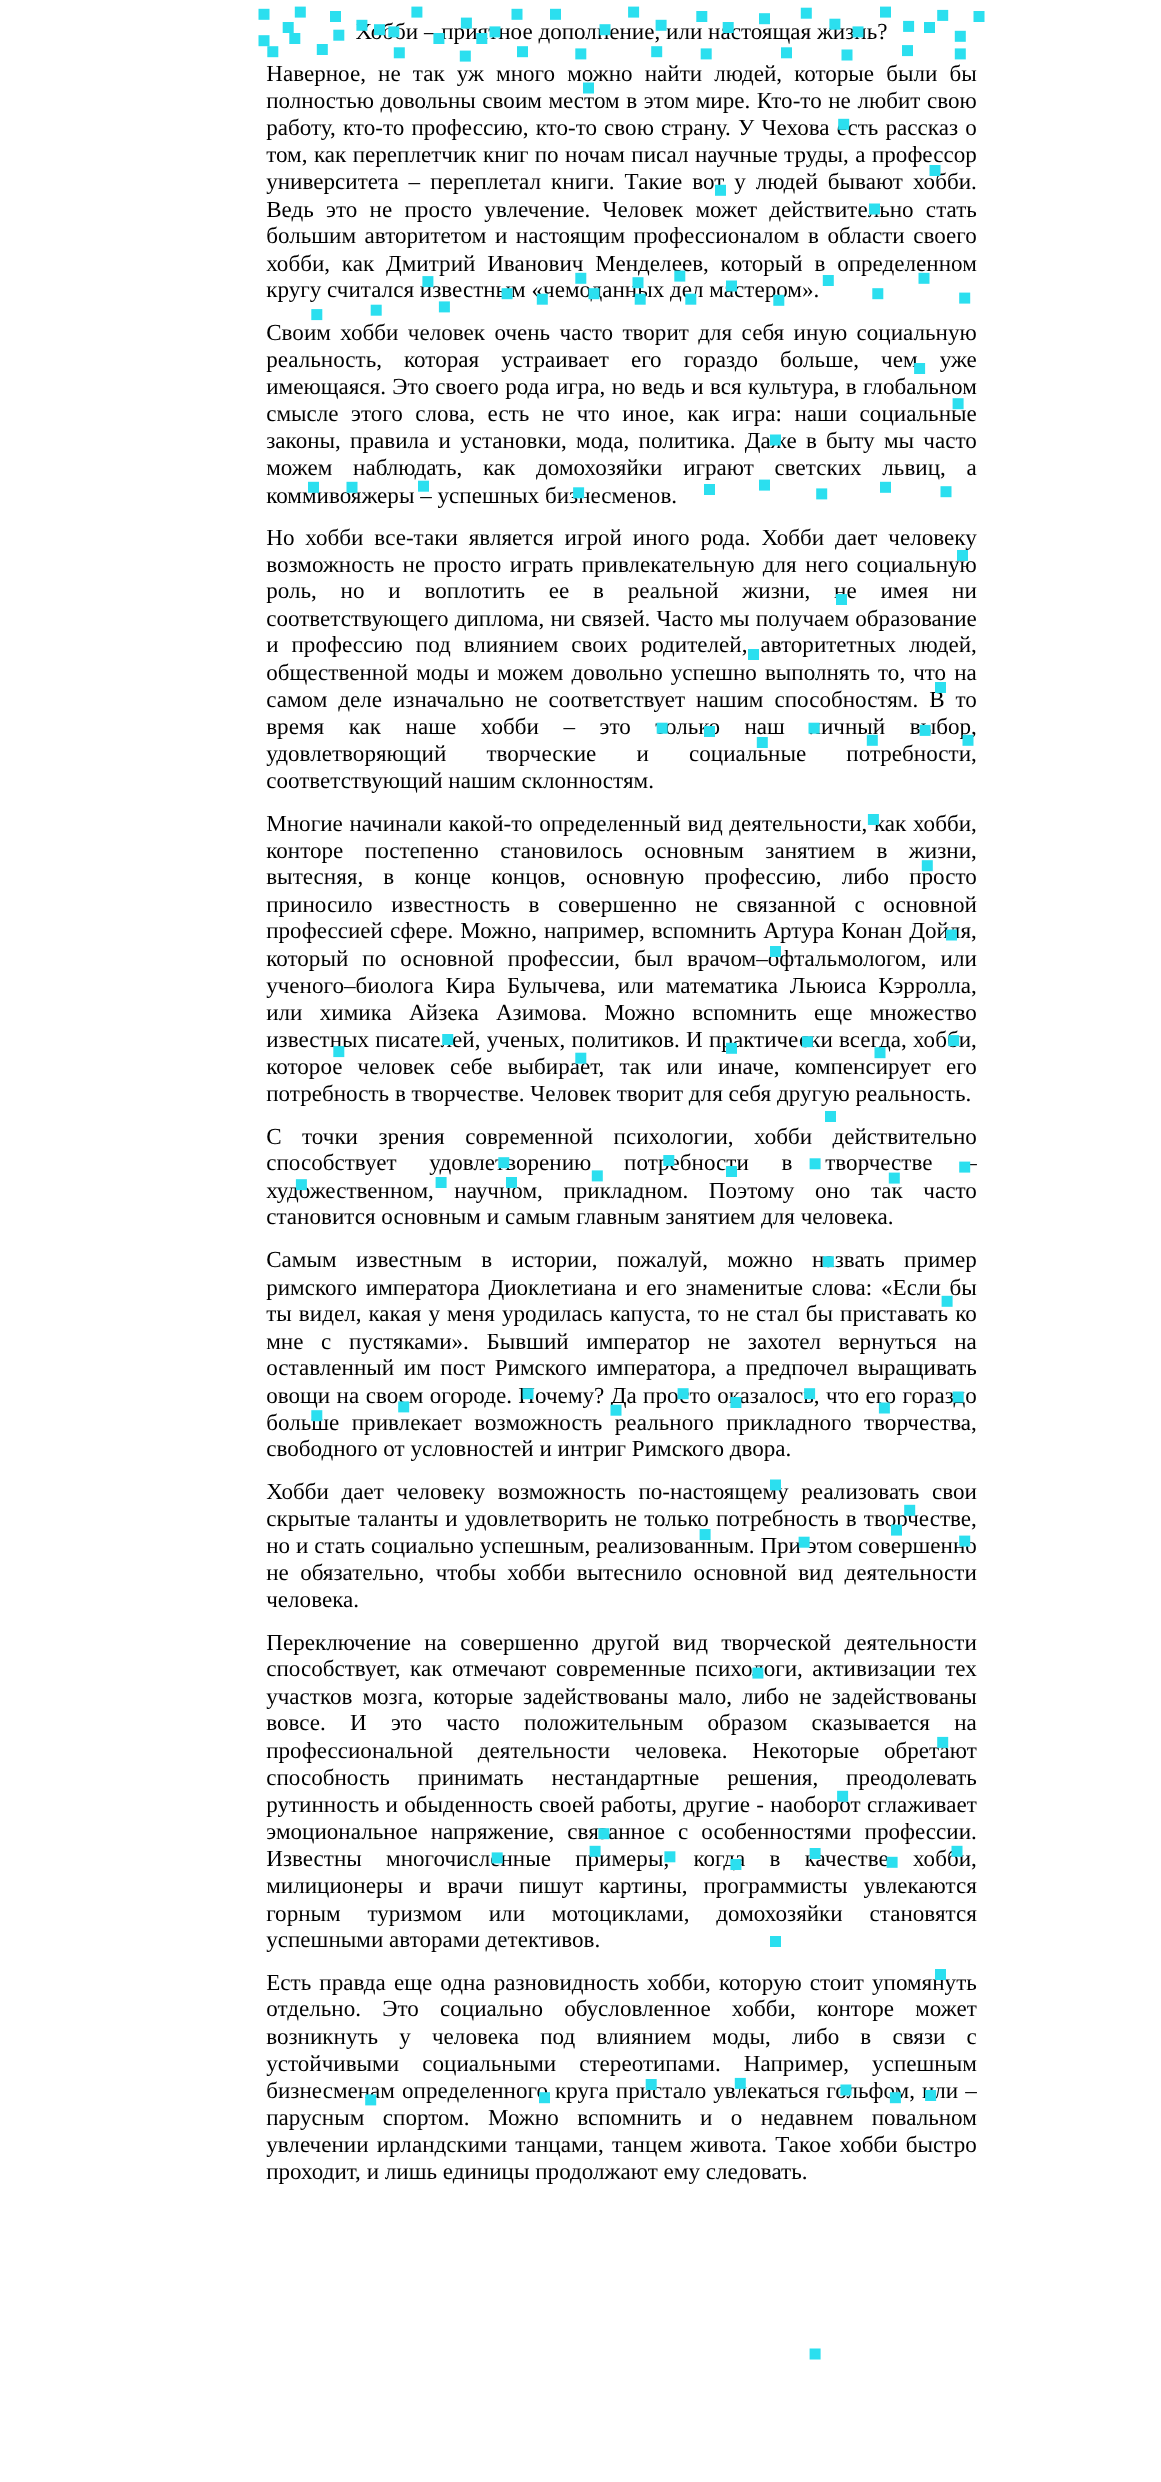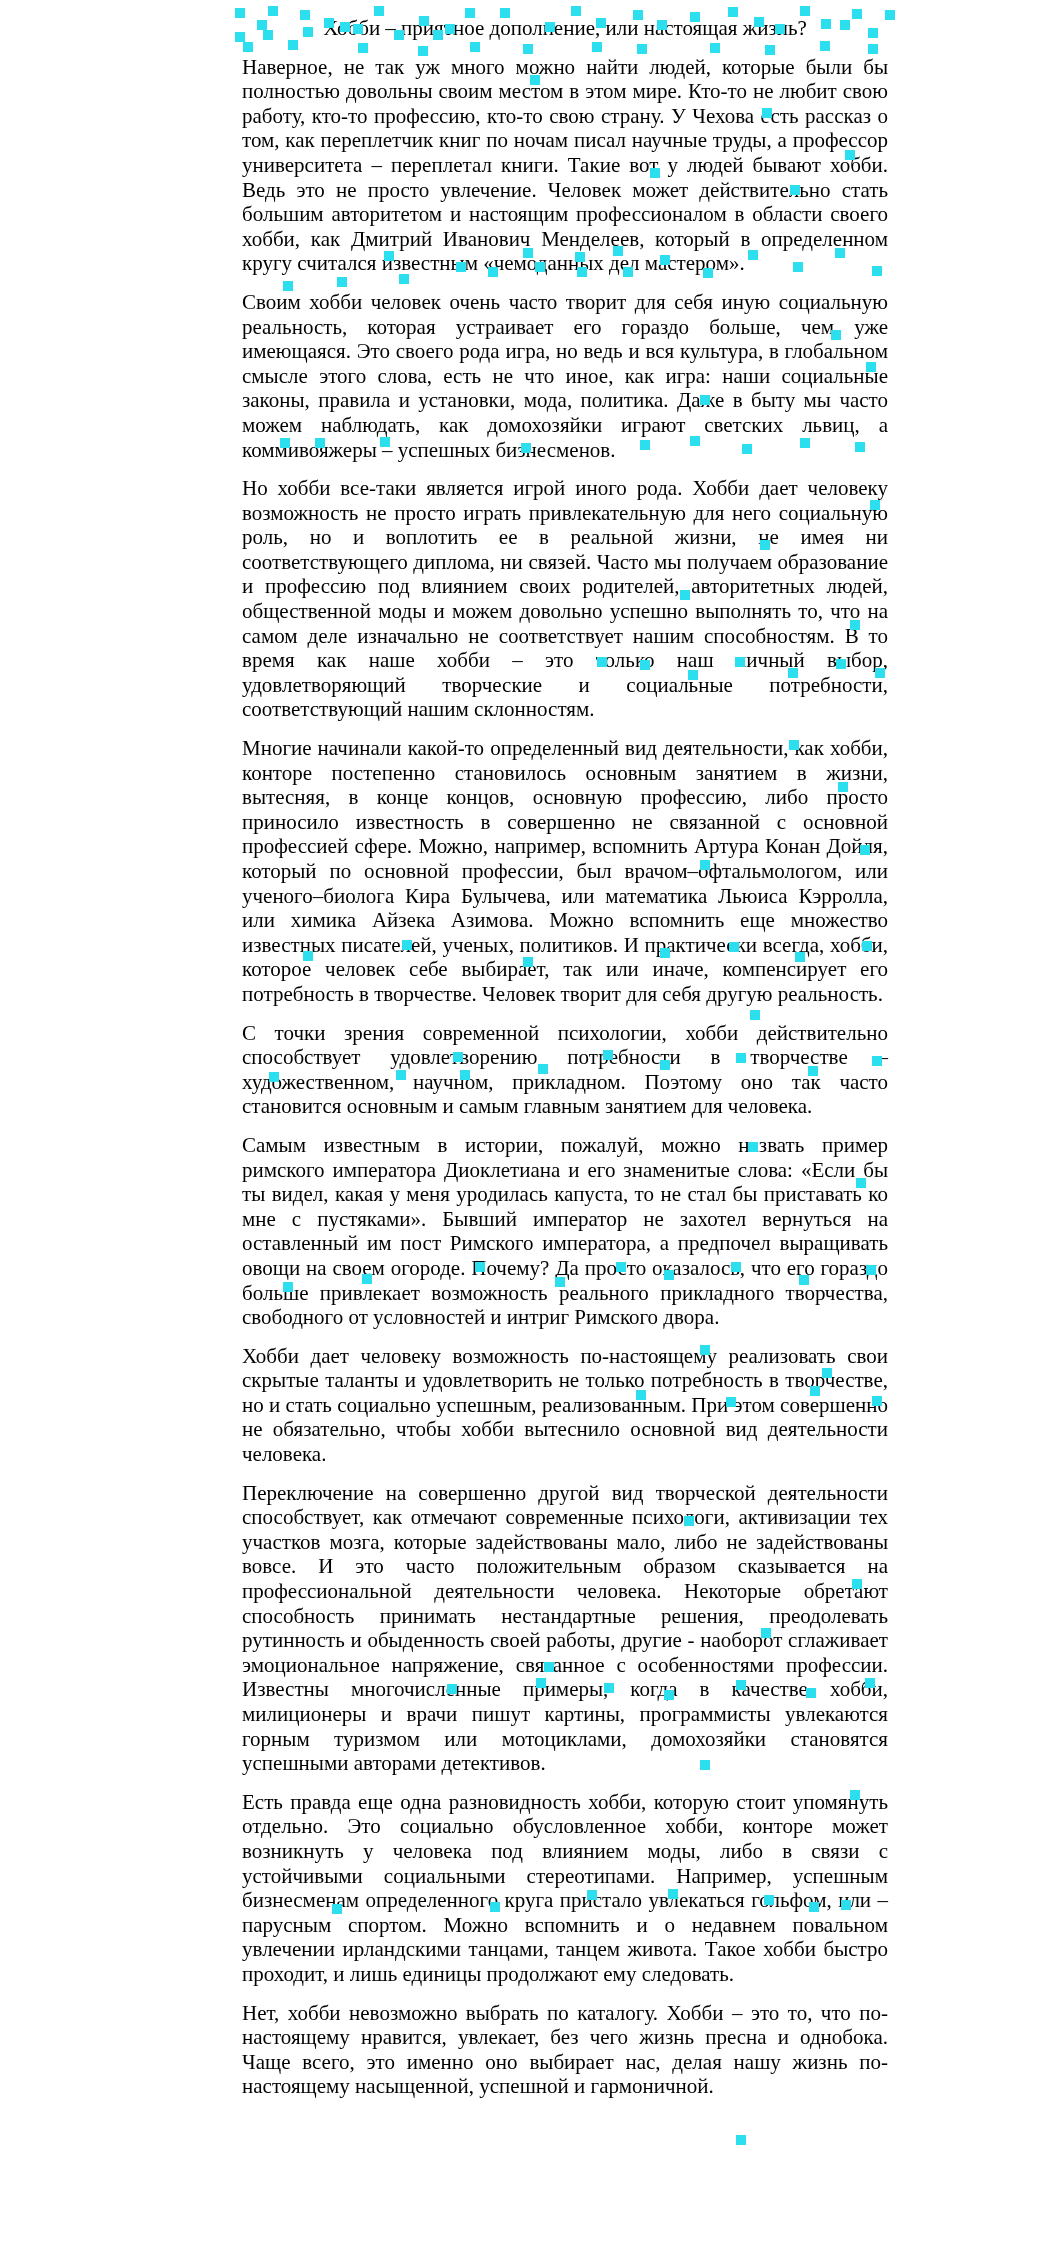--- a/index.html
+++ b/index.html
@@ -48,21 +48,20 @@
   <div id="paragraphs">
       <p>Наверное, не так уж много можно найти людей, которые были бы полностью довольны своим местом в этом мире. Кто-то не любит свою работу, кто-то профессию, кто-то свою страну. У Чехова есть рассказ о том, как переплетчик книг по ночам писал научные труды, а профессор университета – переплетал книги. Такие вот у людей бывают хобби. Ведь это не просто увлечение. Человек может действительно стать большим авторитетом и настоящим профессионалом в области своего хобби, как Дмитрий Иванович Менделеев, который в определенном кругу считался известным «чемоданных дел мастером».</p>
       <p>Своим хобби человек очень часто творит для себя иную социальную реальность, которая устраивает его гораздо больше, чем уже имеющаяся. Это своего рода игра, но ведь и вся культура, в глобальном смысле этого слова, есть не что иное, как игра: наши социальные законы, правила и установки, мода, политика. Даже в быту мы часто можем наблюдать, как домохозяйки играют светских львиц, а коммивояжеры – успешных бизнесменов.</p>
       <p>Но хобби все-таки является игрой иного рода. Хобби дает человеку возможность не просто играть привлекательную для него социальную роль, но и воплотить ее в реальной жизни, не имея ни соответствующего диплома, ни связей. Часто мы получаем образование и профессию под влиянием своих родителей, авторитетных людей, общественной моды и можем довольно успешно выполнять то, что на самом деле изначально не соответствует нашим способностям. В то время как наше хобби – это только наш личный выбор, удовлетворяющий творческие и социальные потребности, соответствующий нашим склонностям.</p>
       <p>Многие начинали какой-то определенный вид деятельности, как хобби, конторе постепенно становилось основным занятием в жизни, вытесняя, в конце концов, основную профессию, либо просто приносило известность в совершенно не связанной с основной профессией сфере. Можно, например, вспомнить Артура Конан Дойля, который по основной профессии, был врачом–офтальмологом, или ученого–биолога Кира Булычева, или математика Льюиса Кэрролла, или химика Айзека Азимова. Можно вспомнить еще множество известных писателей, ученых, политиков. И практически всегда, хобби, которое человек себе выбирает, так или иначе, компенсирует его потребность в творчестве. Человек творит для себя другую реальность.</p>
       <p>С точки зрения современной психологии, хобби действительно способствует удовлетворению потребности в творчестве – художественном, научном, прикладном. Поэтому оно так часто становится основным и самым главным занятием для человека.</p>
       <p>Самым известным в истории, пожалуй, можно назвать пример римского императора Диоклетиана и его знаменитые слова: «Если бы ты видел, какая у меня уродилась капуста, то не стал бы приставать ко мне с пустяками». Бывший император не захотел вернуться на оставленный им пост Римского императора, а предпочел выращивать овощи на своем огороде. Почему? Да просто оказалось, что его гораздо больше привлекает возможность реального прикладного творчества, свободного от условностей и интриг Римского двора.</p>
       <p>Хобби дает человеку возможность по-настоящему реализовать свои скрытые таланты и удовлетворить не только потребность в творчестве, но и стать социально успешным, реализованным. При этом совершенно не обязательно, чтобы хобби вытеснило основной вид деятельности человека.</p>
       <p>Переключение на совершенно другой вид творческой деятельности способствует, как отмечают современные психологи, активизации тех участков мозга, которые задействованы мало, либо не задействованы вовсе. И это часто положительным образом сказывается на профессиональной деятельности человека. Некоторые обретают способность принимать нестандартные решения, преодолевать рутинность и обыденность своей работы, другие - наоборот сглаживает эмоциональное напряжение, связанное с особенностями профессии. Известны многочисленные примеры, когда в качестве хобби, милиционеры и врачи пишут картины, программисты увлекаются горным туризмом или мотоциклами, домохозяйки становятся успешными авторами детективов.</p>
       <p>Есть правда еще одна разновидность хобби, которую стоит упомянуть отдельно. Это социально обусловленное хобби, конторе может возникнуть у человека под влиянием моды, либо в связи с устойчивыми социальными стереотипами. Например, успешным бизнесменам определенного круга пристало увлекаться гольфом, или – парусным спортом. Можно вспомнить и о недавнем повальном увлечении ирландскими танцами, танцем живота. Такое хобби быстро проходит, и лишь единицы продолжают ему следовать.</p>
-      <p>Нет, хобби невозможно выбрать по каталогу. Хобби – это то, что по-настоящему нравится, увлекает, без чего жизнь пресна и однобока. Чаще всего, это именно оно выбирает нас, делая нашу жизнь по-настоящему насыщенной, успешной и гармоничной.</p>
     </div>
 </div>
 
 <div id="noise-layer">
     <div class="noise-square" style="left: 235px; top: 8px; width: 10px; height: 10px; background: rgb(43, 223, 239);"></div>
     <div class="noise-square" style="left: 268px; top: 6px; width: 10px; height: 10px; background: rgb(43, 223, 239);"></div>
     <div class="noise-square" style="left: 300px; top: 10px; width: 10px; height: 10px; background: rgb(43, 223, 239);"></div>
     <div class="noise-square" style="left: 340px; top: 22px; width: 10px; height: 10px; background: rgb(43, 223, 239);"></div>
     <div class="noise-square" style="left: 374px; top: 6px; width: 10px; height: 10px; background: rgb(43, 223, 239);"></div>
     <div class="noise-square" style="left: 394px; top: 30px; width: 10px; height: 10px; background: rgb(43, 223, 239);"></div>

